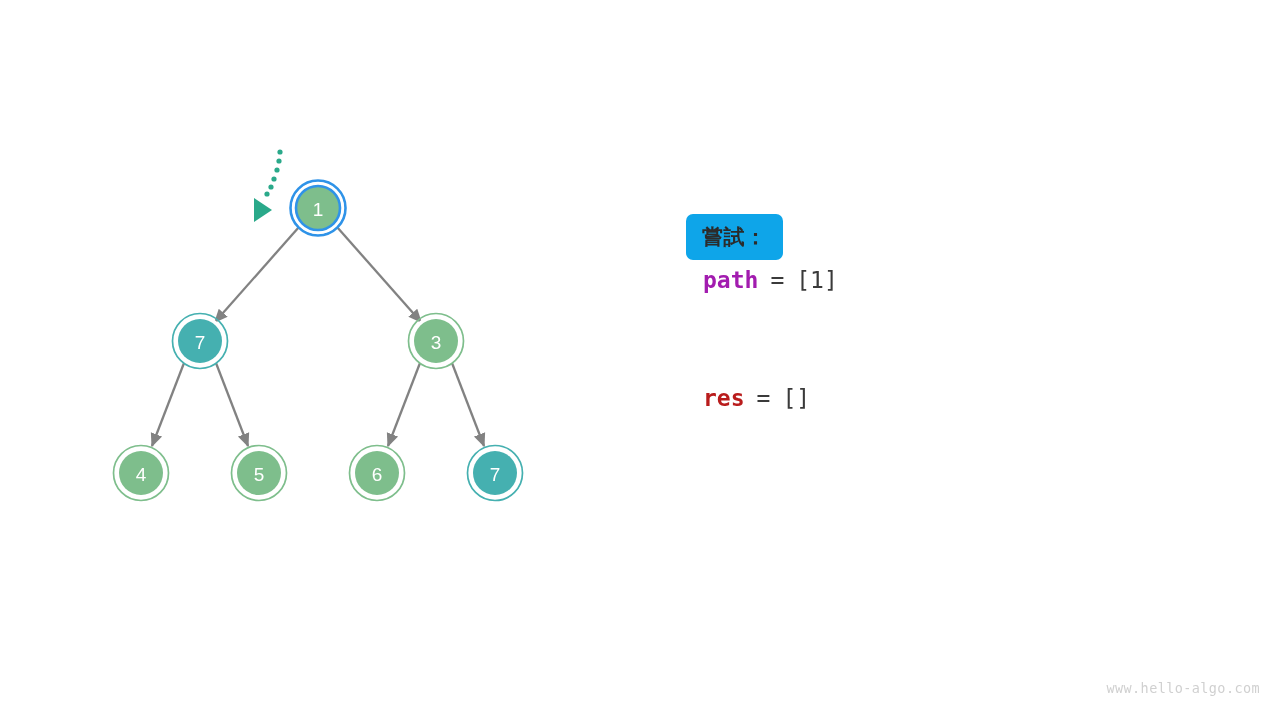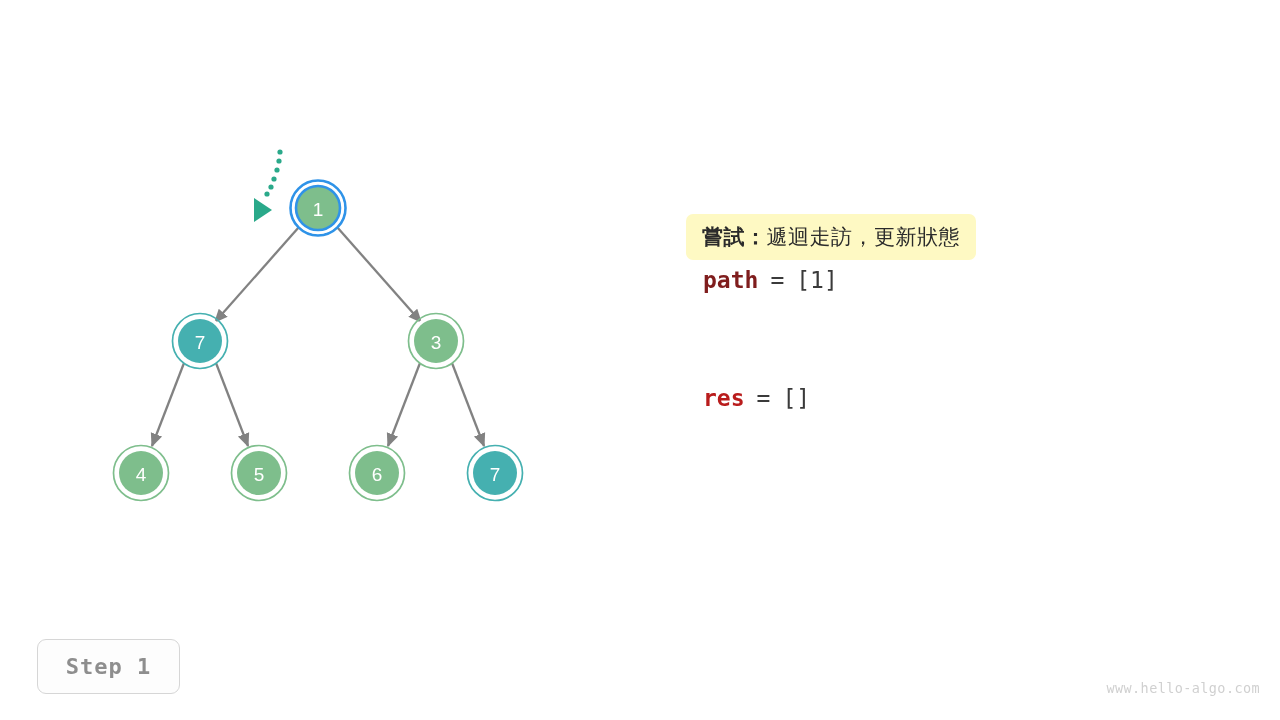--- a/index.html
+++ b/index.html
@@ -52,42 +52,42 @@
     display: flex;
     align-items: center;
     font-size: 21px;
     color: #2b2b2b;
     padding: 0 16px;
     box-sizing: border-box;
     width: fit-content;
     border-radius: 7px;
   }
   .hint-row.active {
-    background: #fef9c3;
+    background: #0ea5e9;
     justify-content: space-between;
   }
   .hint-label {
     font-weight: bold;
     letter-spacing: 0.5px;
   }
   .hint-text {
     font-weight: normal;
     letter-spacing: 0.5px;
   }
 
   .var-row {
     display: flex;
     align-items: center;
     font-family: "DejaVu Sans Mono", "Liberation Mono", monospace;
     font-size: 23px;
     padding-left: 17px;
     height: 40px;
   }
   .var-name { font-weight: bold; }
-  .var-name.path { color: #7f1d1d; }
+  .var-name.path { color: #a21caf; }
   .var-name.res  { color: #b91c1c; }
   .var-eq   { color: #3a3a3a; margin: 0 12px; }
   .var-val  { color: #3a3a3a; }
 
   .spacer-rows { height: 78px; }
 
   
   #step-badge {
     position: absolute;
     left: 37px;
@@ -197,41 +197,37 @@
       <circle cx="495" cy="473" r="24.2" fill="none" stroke="#ffffff" stroke-width="3"></circle>
       <circle cx="495" cy="473" r="22" fill="#45b0b0"></circle>
       <text class="node-value" x="495" y="474">7</text>
     </g>
   </svg>
 
   <div id="info-panel">
 
     <div class="hint-row active">
       <span class="hint-label">嘗試：</span>
-      <span class="hint-text">遞迴走訪，更新狀態</span>
     </div>
 
 
     <div class="var-row">
       <span class="var-name path">path</span>
       <span class="var-eq">=</span>
       <span class="var-val">[1]</span>
     </div>
 
     <div class="spacer-rows"></div>
 
     <div class="var-row">
       <span class="var-name res">res</span>
       <span class="var-eq">=</span>
       <span class="var-val">[]</span>
     </div>
 
   </div>
 
-  <div id="step-badge">
-    <span>Step 1</span>
-  </div>
 
   <div id="watermark">
     <span>www.hello-algo.com</span>
   </div>
 
 </div>
 
 </body></html>

